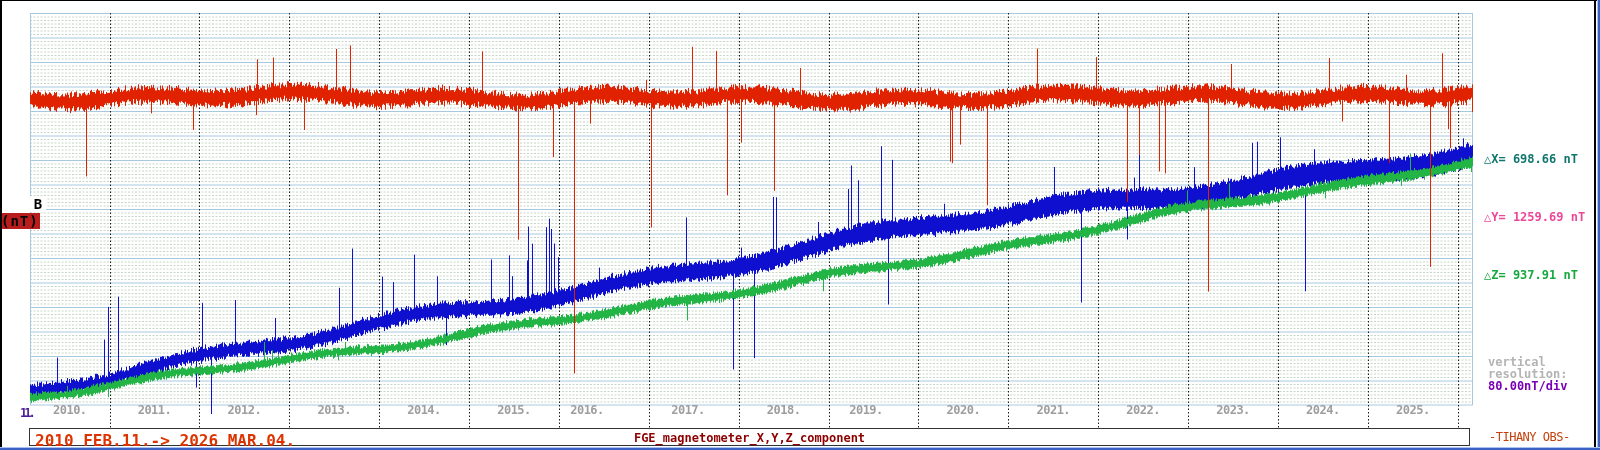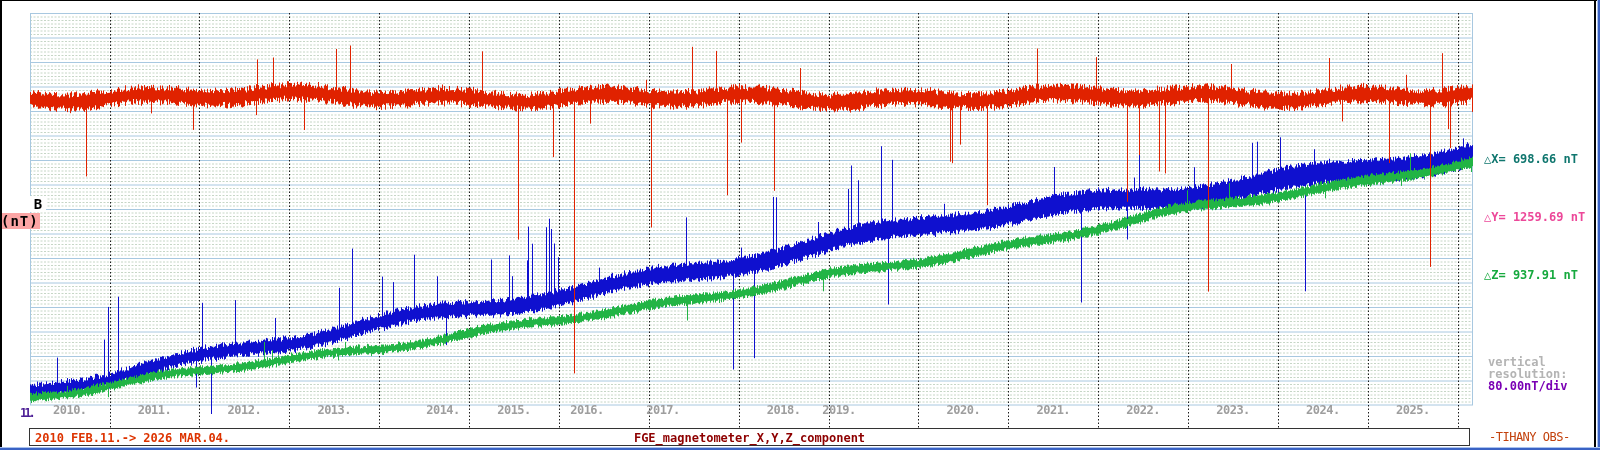--- a/index.html
+++ b/index.html
@@ -8,36 +8,36 @@
   
   .frame-left{position:absolute;left:0;top:0;width:2px;height:450px;background:#000;}
   .frame-top{position:absolute;left:0;top:0;width:1600px;height:1px;background:#000;}
   .frame-right-black{position:absolute;left:1594px;top:0;width:2px;height:450px;background:#000;}
   .frame-right-blue{position:absolute;left:1597px;top:0;width:3px;height:450px;background:#3a62c4;border-left:1px solid #a9c2ee;box-sizing:border-box;}
   .frame-bottom-blue{position:absolute;left:0;top:447px;width:1600px;height:3px;background:#3a62c4;border-top:1px solid #a9c2ee;box-sizing:border-box;}
   
   #plot-svg{position:absolute;left:30px;top:13px;}
   
   .ylab-b{position:absolute;left:30px;top:196px;width:16px;text-align:center;font-weight:bold;font-size:14px;color:#000;background:#fff;}
-  .ylab-unit{position:absolute;left:1px;top:213px;font-weight:bold;font-size:14px;letter-spacing:1px;color:#000;background:#fca5a5;padding-right:1px;}
+  .ylab-unit{position:absolute;left:1px;top:213px;font-weight:bold;font-size:14px;letter-spacing:1px;color:#000;background:#b91c1c;padding-right:1px;}
   
   #xlabels{position:absolute;left:0;top:403px;height:15px;width:1272px;}
   .yearlab{position:absolute;top:0;transform:translateX(-50%);font-weight:bold;font-size:12px;letter-spacing:-0.5px;color:#9e9e9e;white-space:nowrap;}
   .startday{position:absolute;left:20px;top:406px;font-weight:bold;font-size:12px;letter-spacing:-3px;color:#4c1d95;}
   
   .readout{position:absolute;left:1484px;font-weight:bold;font-size:12px;white-space:nowrap;}
   .readout.rx{top:152px;color:#0f766e;}
   .readout.ry{top:210px;color:#ec4899;}
   .readout.rz{top:268px;color:#16a93e;text-align:right;}
   .resblock{position:absolute;left:1488px;top:356px;font-size:12px;line-height:12px;color:#b4b4b4;font-weight:bold;white-space:nowrap;}
   .resvalue{color:#7a00b4;}
   .obs{position:absolute;left:1489px;top:430px;font-weight:normal;font-size:12px;letter-spacing:-0.5px;color:#c2410c;white-space:nowrap;}
   
   .footerbox{position:absolute;left:29px;top:428px;width:1441px;height:18px;border:1px solid #333;box-sizing:border-box;background:#fff;}
-  .footer-date{position:absolute;left:5px;top:2px;font-weight:bold;font-size:12px;color:#dd3300;white-space:nowrap;}
+  .footer-date{position:absolute;left:5px;top:2px;font-weight:bold;font-size:16px;color:#dd3300;white-space:nowrap;}
   .footer-title{position:absolute;left:0;top:2px;width:100%;text-align:center;font-weight:bold;font-size:12px;color:#8e0000;white-space:nowrap;}
 </style>
 </head>
 <body>
 
 <div id="screen">
 
   <svg id="plot-svg" width="1443" height="420">
       <line x1="0" y1="4" x2="1443" y2="4" stroke="#c6d6c6" stroke-width="1" stroke-dasharray="2 1.5"></line>
       <line x1="0" y1="7.5" x2="1443" y2="7.5" stroke="#c6d6c6" stroke-width="1" stroke-dasharray="2 1.5"></line>
@@ -176,26 +176,26 @@
     </svg>
 
   <div class="ylab-b">B</div>
   <div class="ylab-unit">(nT)</div>
 
   <div id="xlabels">
       <span class="yearlab" style="left: 69.7719px;">2010.</span>
       <span class="yearlab" style="left: 154.484px;">2011.</span>
       <span class="yearlab" style="left: 244.364px;">2012.</span>
       <span class="yearlab" style="left: 334.244px;">2013.</span>
-      <span class="yearlab" style="left: 443px;">2014.</span>
+      <span class="yearlab" style="left: 424px;">2014.</span>
       <span class="yearlab" style="left: 514.004px;">2015.</span>
       <span class="yearlab" style="left: 587px;">2016.</span>
-      <span class="yearlab" style="left: 663px;">2017.</span>
+      <span class="yearlab" style="left: 688px;">2017.</span>
       <span class="yearlab" style="left: 783.644px;">2018.</span>
-      <span class="yearlab" style="left: 839px; text-align: right;">2019.</span>
+      <span class="yearlab" style="left: 866px; text-align: right;">2019.</span>
       <span class="yearlab" style="left: 963.404px;">2020.</span>
       <span class="yearlab" style="left: 1053.28px;">2021.</span>
       <span class="yearlab" style="left: 1143.16px;">2022.</span>
       <span class="yearlab" style="left: 1233.04px;">2023.</span>
       <span class="yearlab" style="left: 1322.92px;">2024.</span>
       <span class="yearlab" style="left: 1412.8px;">2025.</span>
     </div>
   <div class="startday">11.</div>
 
   <div class="readout rx">△X= 698.66 nT</div>

